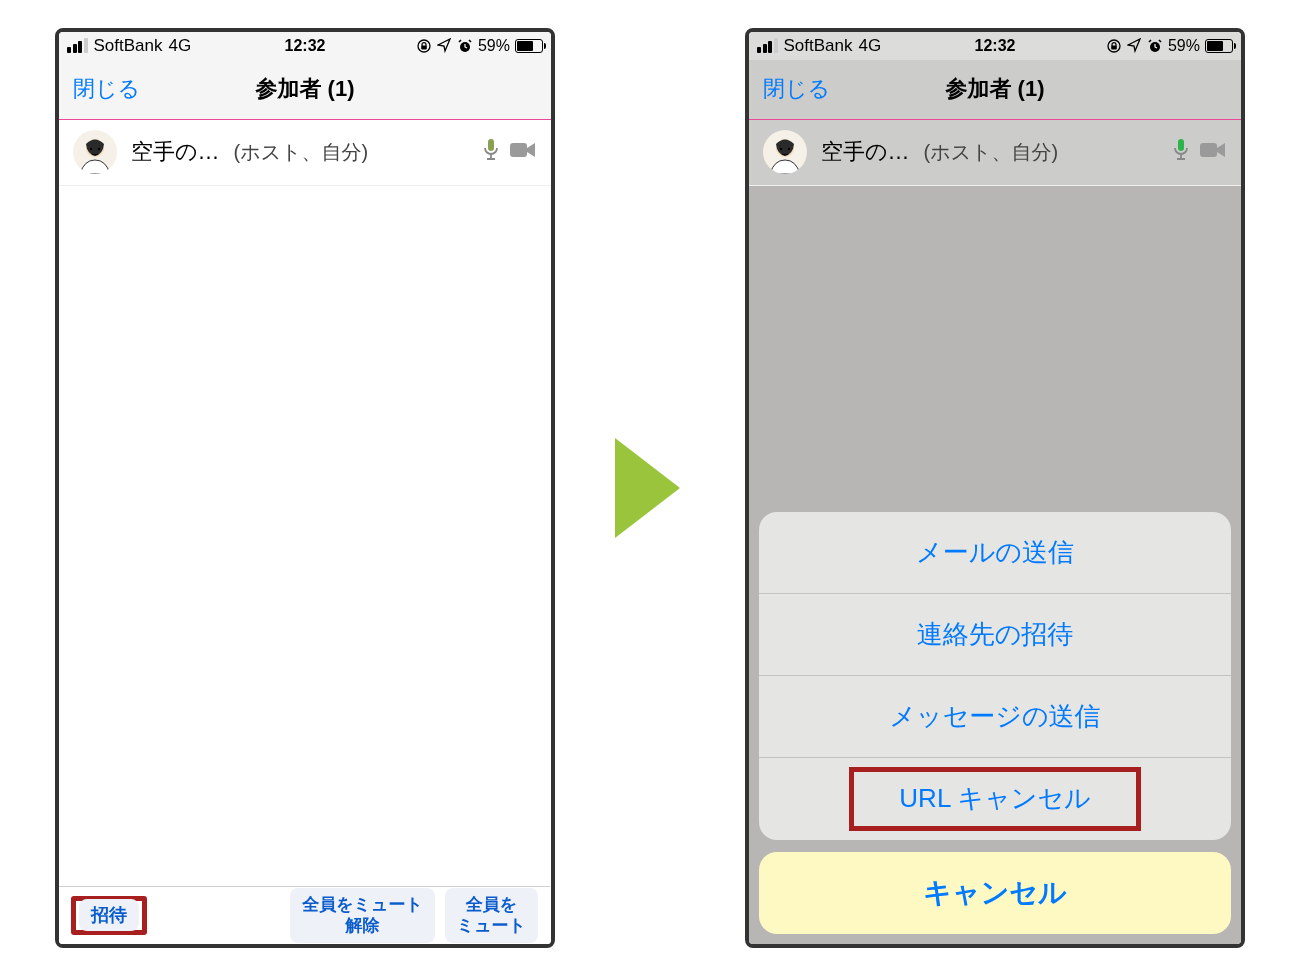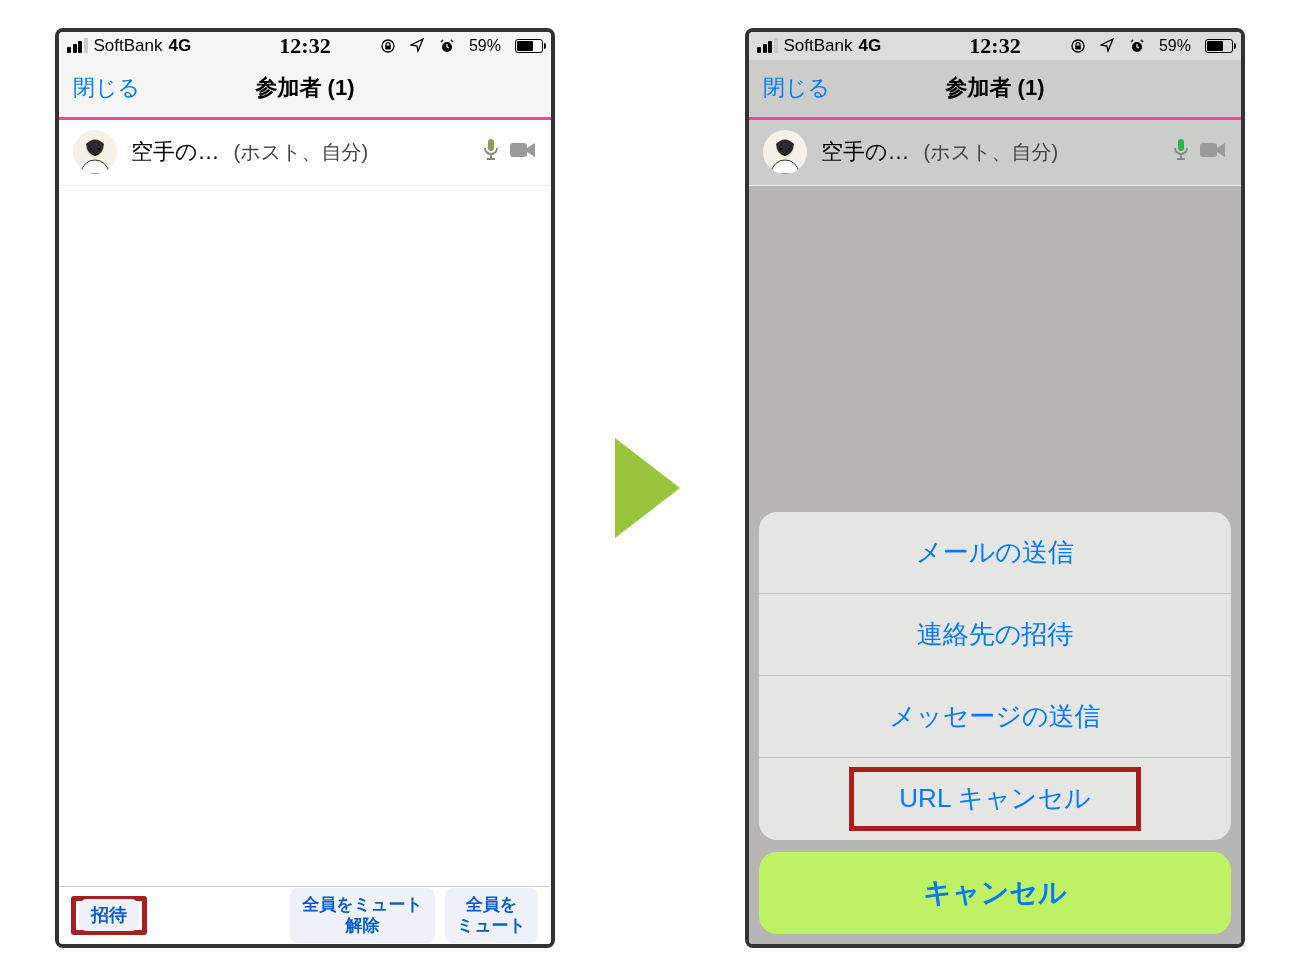--- a/index.html
+++ b/index.html
@@ -5,53 +5,53 @@
     * { margin:0; padding:0; box-sizing:border-box; font-family:-apple-system,"Hiragino Sans","Hiragino Kaku Gothic ProN",sans-serif; }
     body { background:#fff; width:1300px; height:975px; position:relative; }
     .stage { width:1300px; height:975px; position:relative; display:flex; align-items:center; justify-content:center; gap:55px; }
     .phone { width:500px; height:920px; border:4px solid #333; border-radius:8px; background:#fff; position:relative; overflow:hidden; display:flex; flex-direction:column; }
     .phone.dim .content-area { background:#b8b6b4; }
     .phone.dim .header { background:#ccccca; }
     .phone.dim .participant-row { background:#ccccca; }
     .phone.dim .status-bar { background:#dcdcda; }
     .status-bar { height:28px; background:#f5f5f5; display:flex; align-items:center; justify-content:space-between; padding:0 8px; font-size:17px; font-weight:500; }
     .sb-left { display:flex; align-items:center; gap:6px; }
-    .sb-right { display:flex; align-items:center; gap:14px; }
+    .sb-right { display:flex; align-items:center; gap:5px; }
     .signal { display:flex; align-items:flex-end; gap:1.5px; }
     .signal .bar { width:4px; background:#000; border-radius:1px; }
     .signal .b1{height:6px} .signal .b2{height:9px} .signal .b3{height:12px} .signal .b4{height:15px;background:#ccc}
     .carrier { font-weight:400; }
-    .net { font-weight:700; }
-    .time { font-weight:600; font-size:22px; position:absolute; left:50%; transform:translateX(-50%);font-family:Liberation Serif, serif; }
+    .net { font-weight:400; }
+    .time { font-weight:600; font-size:16px; position:absolute; left:50%; transform:translateX(-50%); }
     .lock-icon svg, .loc-icon svg, .alarm-icon svg { display:block; }
     .batt-txt { font-size:16px; }
     .battery { width:28px; height:14px; border:1.5px solid #000; border-radius:3px; position:relative; }
     .battery::after { content:""; position:absolute; right:-4px; top:3px; width:2.5px; height:6px; background:#000; border-radius:0 2px 2px 0; }
     .battery .fill { position:absolute; left:1px; top:1px; bottom:1px; width:60%; background:#000; border-radius:1px; }
-    .header { height:60px; background:#f5f5f5; border-bottom:3px solid #ec4899; display:flex; align-items:center; position:relative; padding:0 14px; }
+    .header { height:60px; background:#f5f5f5; border-bottom:1px solid #ec4899; display:flex; align-items:center; position:relative; padding:0 14px; }
     .close-btn { color:#007aff; font-size:22px; }
     .title { position:absolute; left:50%; transform:translateX(-50%); font-size:22px; font-weight:700; }
     .content-area { flex:1; background:#fff; position:relative; }
     .participant-row { height:66px; background:#fff; display:flex; align-items:center; padding:0 14px; gap:14px; border-bottom:1px solid #eee; }
     .avatar { width:44px; height:44px; border-radius:50%; overflow:hidden; background:#f5f0e8; display:flex; align-items:flex-end; justify-content:center; }
     .avatar svg { width:40px; height:40px; }
     .p-name { font-size:22px; }
     .p-role { font-size:20px; color:#444; }
     .p-icons { margin-left:auto; display:flex; align-items:center; gap:8px; }
     .footer { position:absolute; bottom:0; left:0; right:1px; background:#fff; border-top:1px solid #d0d0d0; padding:1px 12px; display:flex; align-items:center; gap:10px; }
     .pill { background:#eef1f8; border-radius:8px; padding:6px 12px; color:#0a5ccc; font-size:18px; font-weight:600; text-align:center; line-height:1.25; }
     .pill.small { font-size:17px; }
     .highlight { border:5px solid #a81f1f; padding:3px; border-radius:3px; }
     .arrow { width:80px; height:120px; display:flex; align-items:center; justify-content:center; }
     .arrow svg { width:80px; height:120px; }
     .sheet-wrap { position:absolute; bottom:0; left:0; right:0; padding:10px; }
     .sheet { background:rgba(230,230,228,0.97); border-radius:18px; overflow:hidden; }
     .sheet-item { height:82px; display:flex; align-items:center; justify-content:center; color:#007aff; font-size:26px; border-bottom:1px solid rgba(0,0,0,0.15); position:relative; }
     .sheet-item:last-child { border-bottom:none; }
-    .cancel-btn { margin-top:12px; background:#bef264; border-radius:18px; height:82px; display:flex; align-items:center; justify-content:center; color:#007aff; font-size:28px; font-weight:700; }
+    .cancel-btn { margin-top:12px; background:#fef9c3; border-radius:18px; height:82px; display:flex; align-items:center; justify-content:center; color:#007aff; font-size:28px; font-weight:700; }
     .sheet-highlight { position:absolute; border:5px solid #a81f1f; pointer-events:none; }
   </style>
 </head>
 <body>
 
 <div class="stage">
 
   <div class="phone">
     <div class="status-bar">
       <div class="sb-left">

